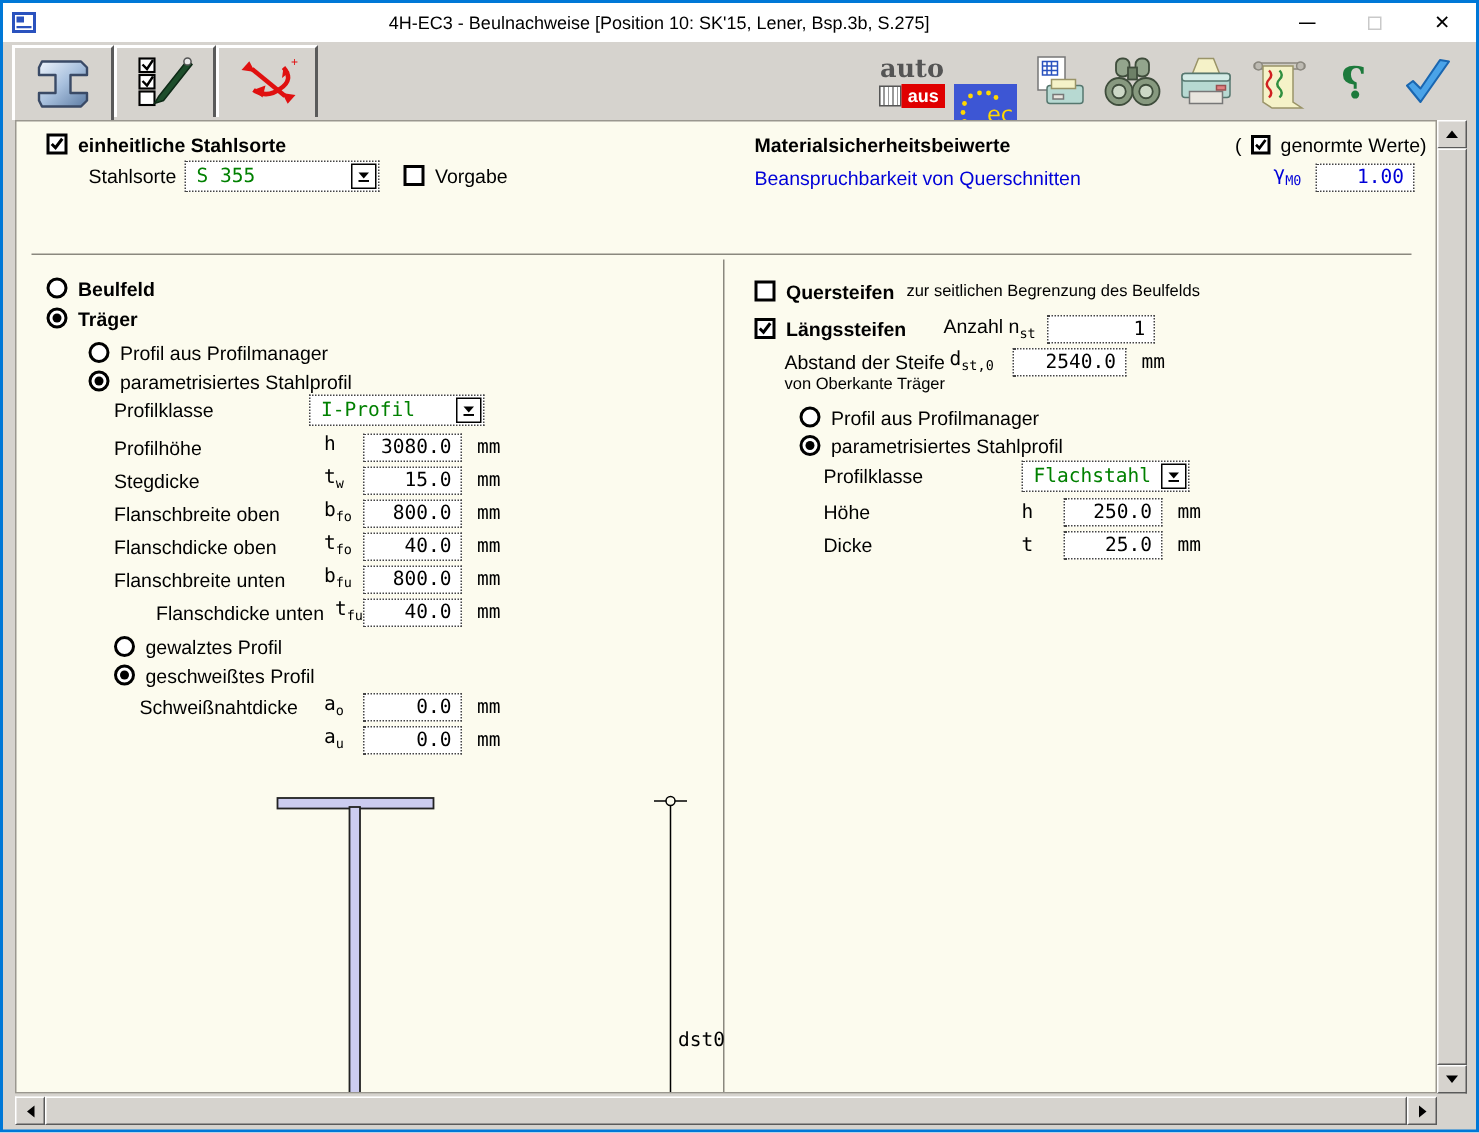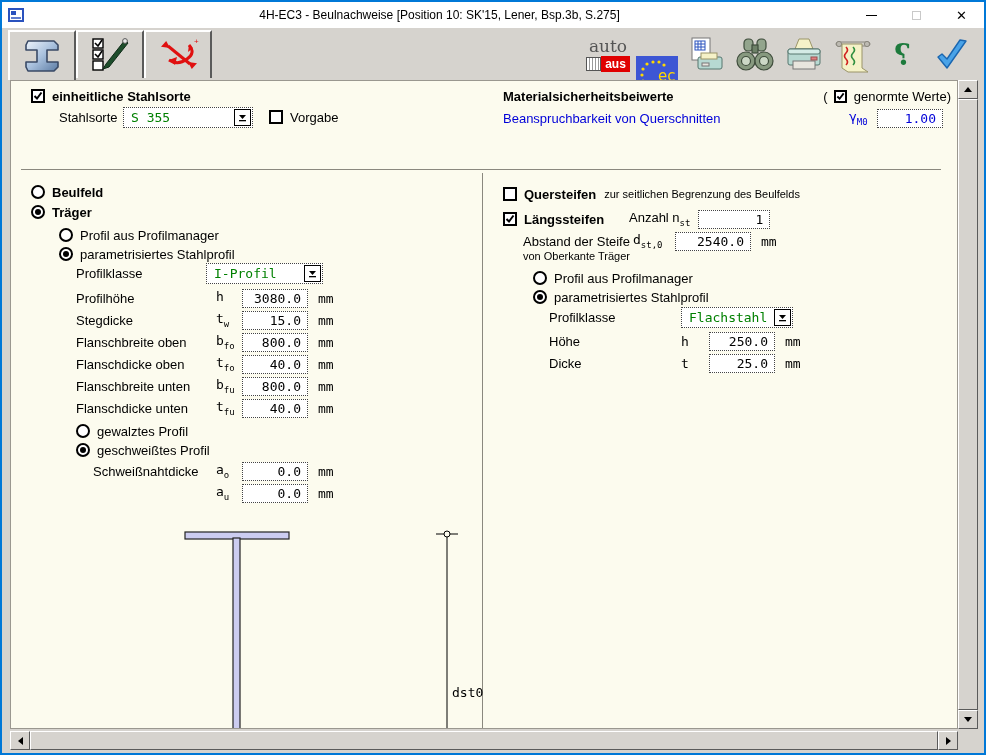--- a/index.html
+++ b/index.html
@@ -24,21 +24,21 @@
              justify-content:space-between; flex:0 0 auto; }
   .tabs { display:flex; padding-left:6px; }
   .tab { width:68px; height:48px; margin-top:2px; background:#d6d3ce;
          border-top:2px solid #fff; border-left:2px solid #fff;
          border-right:2px solid #5a5a5a; display:flex; align-items:center; justify-content:center; }
   .tab.active { height:50px; background:#d6d3ce; }
   .tools { display:flex; align-items:center; gap:7px; padding:6px 12px 0 0; }
   .tool { width:42px; height:42px; display:flex; align-items:center; justify-content:center; flex-direction:column; }
 
   .autoicon { display:flex; flex-direction:column; align-items:center; line-height:1; }
-  .autoicon .auto-word { font-family:"DejaVu Serif", serif; font-size:17px; color:#555; }
+  .autoicon .auto-word { font-family:"DejaVu Serif", serif; font-size:17px; color:#555;font-weight:bold; }
   .autoicon .auto-row { display:flex; align-items:center; margin-top:1px; }
   .grid-chip { width:15px; height:14px; background:repeating-linear-gradient(90deg,#fff 0 2px,#999 2px 3px);
                border:1px solid #555; }
   .aus-chip { background:#e00000; color:#fff; font-weight:bold; font-size:12px; padding:0 4px; height:16px;
               display:flex; align-items:center; }
   .ecicon { width:42px; height:38px; background:#3d56d4; position:relative;margin-top:39px; }
   .helpmark { font-family:"DejaVu Serif", serif; font-size:29px; font-weight:bold; color:#1d7a3c;
               transform:scaleX(-1); display:block; }
 
   
@@ -348,21 +348,21 @@
         <span class="fsym mono"><span>t</span><sub>fo</sub></span>
         <span class="field ffield">40.0</span>
         <span class="funit mono">mm</span>
       </div>
       <div class="row" style="left:65px; top:295px;">
         <span class="flab">Flanschbreite unten</span>
         <span class="fsym mono"><span>b</span><sub>fu</sub></span>
         <span class="field ffield">800.0</span>
         <span class="funit mono">mm</span>
       </div>
-      <div class="row" style="left:65px; top:317px;">
+      <div class="row" style="left:65px; top:317px;text-align:right;">
         <span class="flab">Flanschdicke unten</span>
         <span class="fsym mono"><span>t</span><sub>fu</sub></span>
         <span class="field ffield">40.0</span>
         <span class="funit mono">mm</span>
       </div>
 
       <div class="row" style="left:65px; top:340px;">
         <span class="radio"></span>
         <span class="lab-after-cb">gewalztes Profil</span>
       </div>

